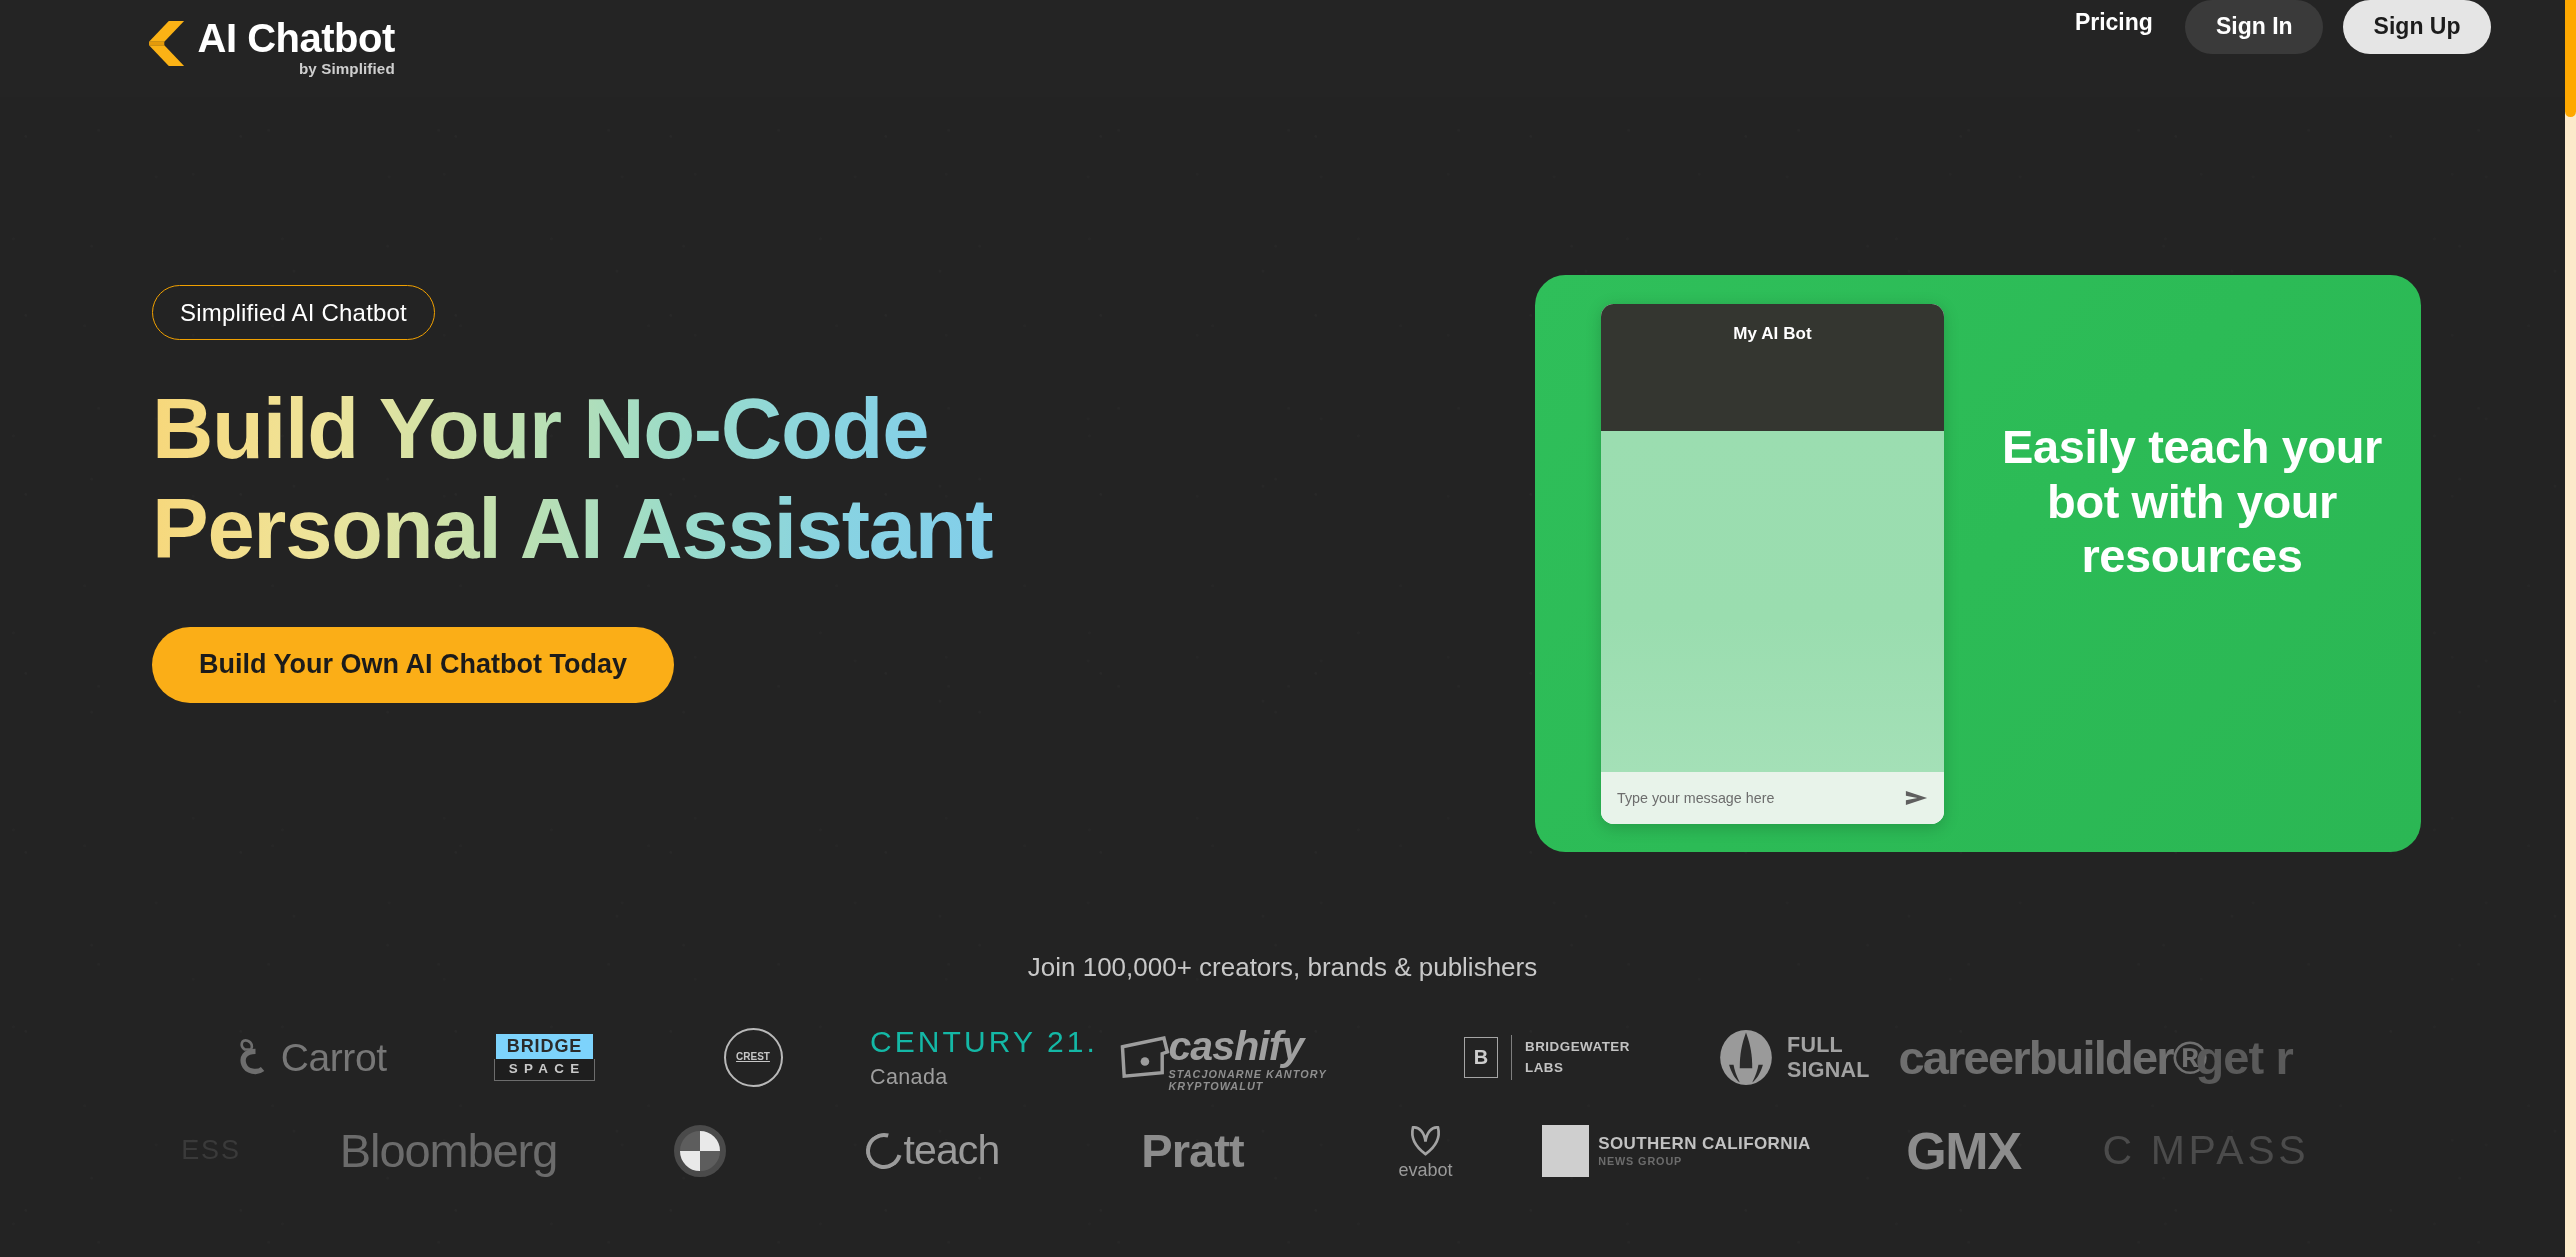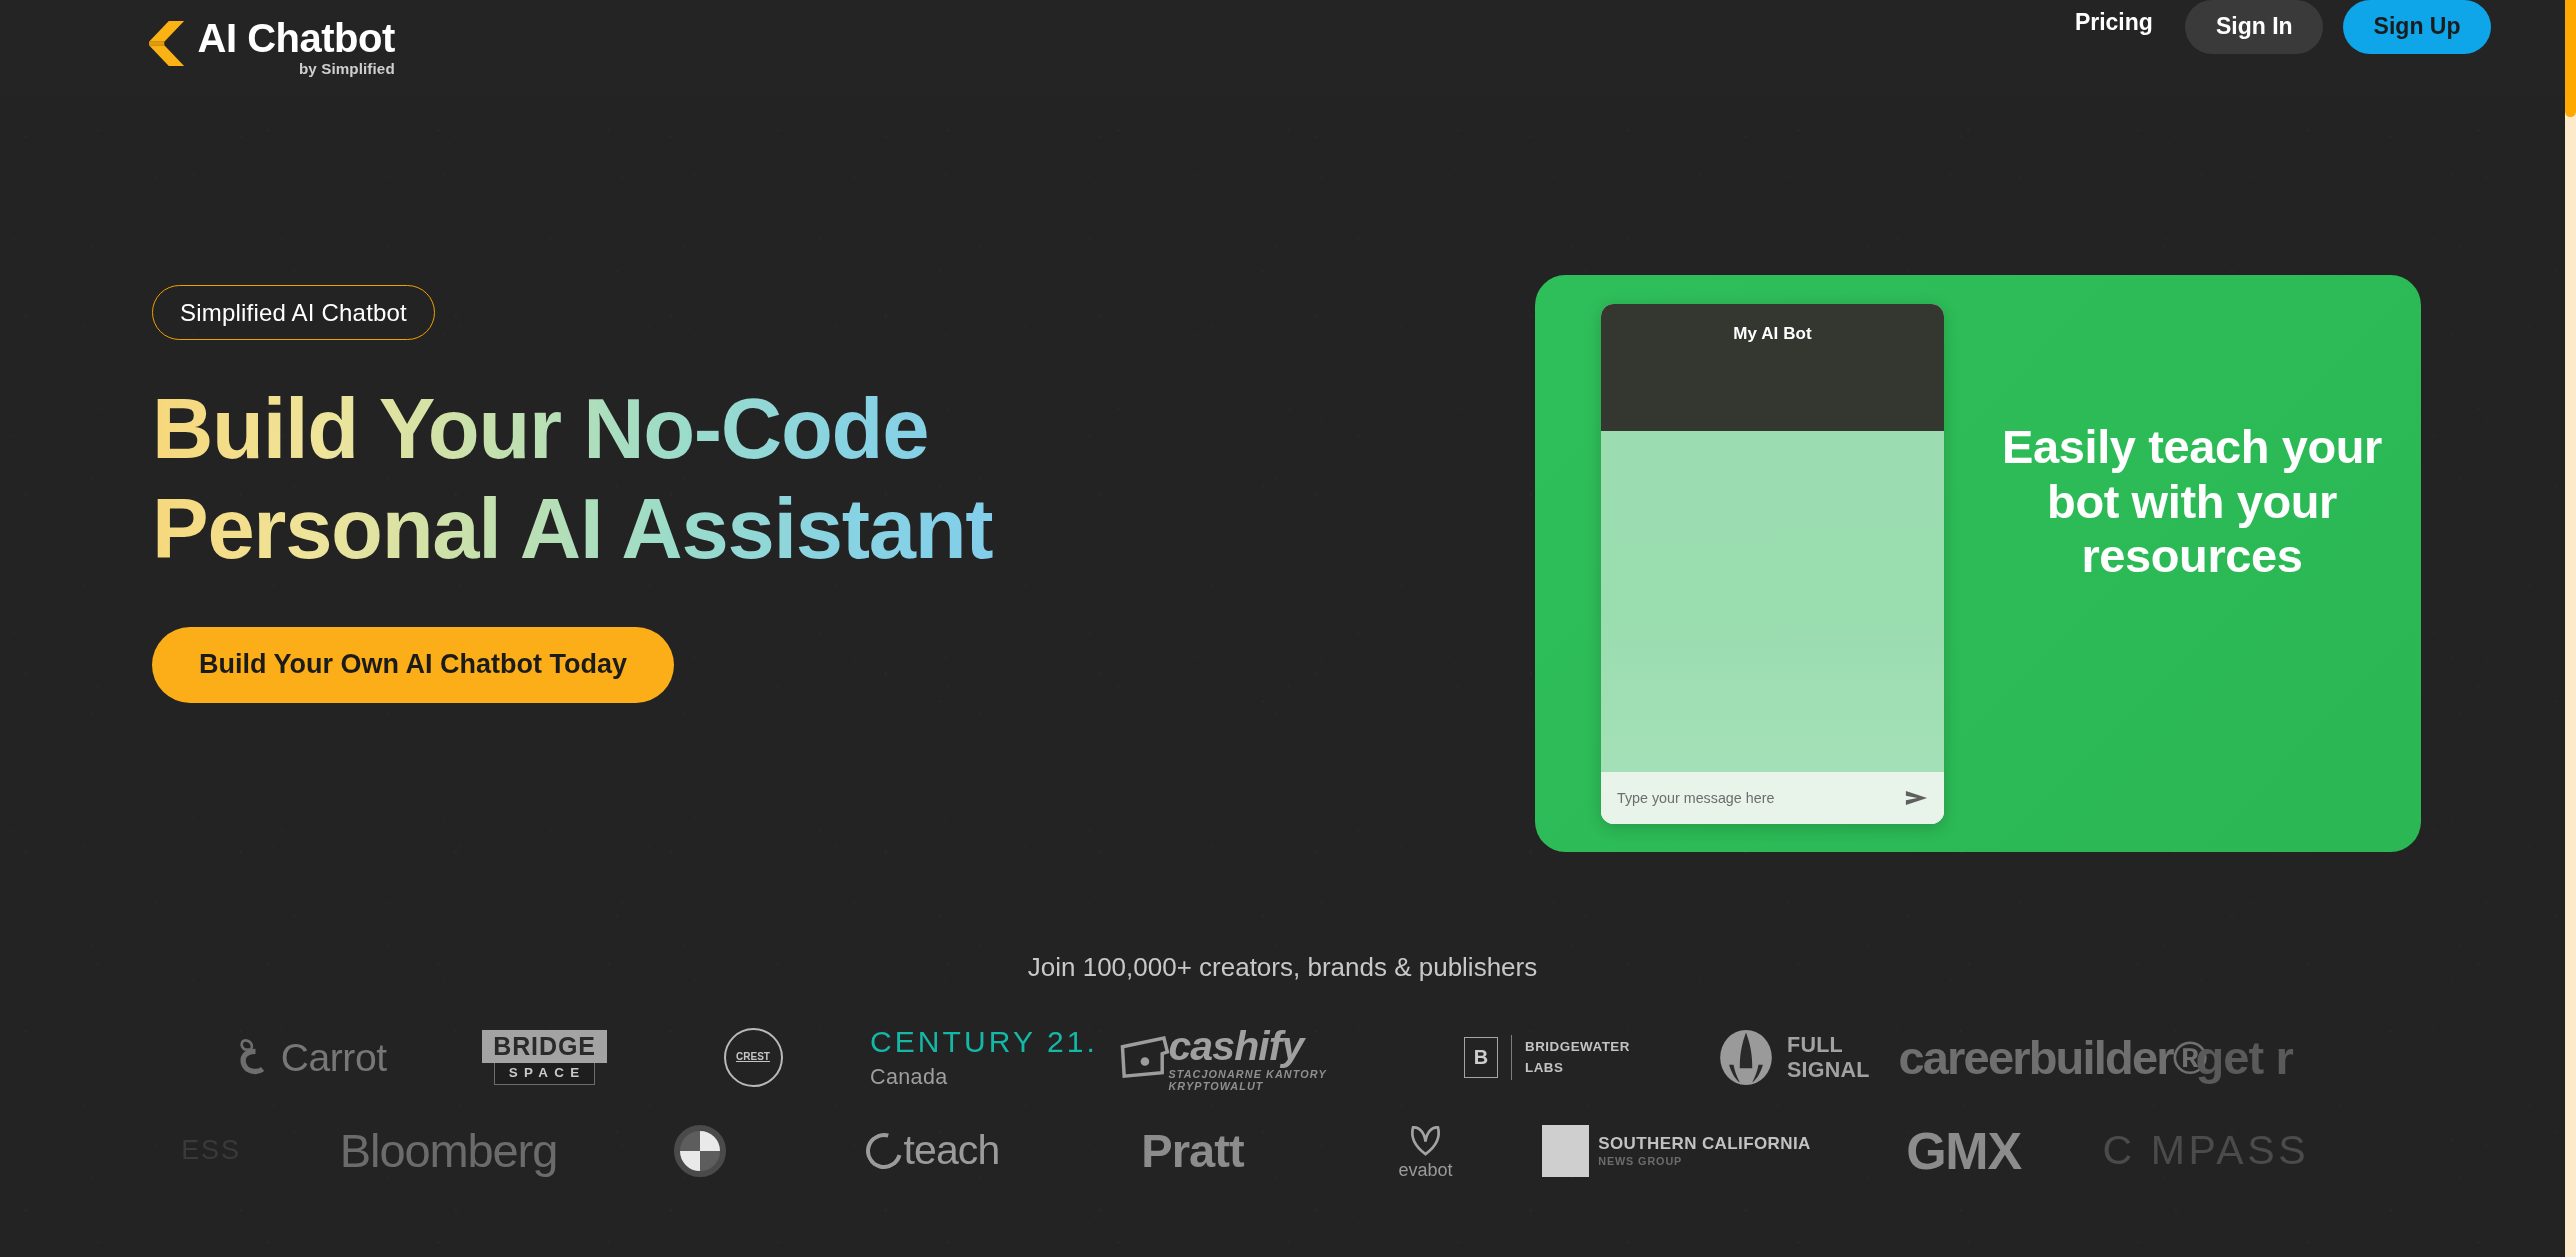--- a/index.html
+++ b/index.html
@@ -96,21 +96,21 @@
     font-size: 23px;
     font-weight: 700;
     border: none;
     border-radius: 27px;
     padding: 13.4px 30.5px;
     cursor: pointer;
     font-family: "Liberation Sans", sans-serif;
     white-space: nowrap;
   }
   .btn-signup {
-    background: #0ea5e9;
+    background: #e5e5e5;
     color: #1c1c1c;
     font-size: 23px;
     font-weight: 700;
     border: none;
     border-radius: 27px;
     padding: 13.4px 30.5px;
     cursor: pointer;
     font-family: "Liberation Sans", sans-serif;
     white-space: nowrap;
   }
@@ -283,21 +283,21 @@
     flex: 0 0 auto;
     display: flex;
     align-items: center;
     justify-content: center;
     height: 93px;
   }
 
   
   .lg-carrot      { font-size: 39px; font-weight: 500; color:#777; letter-spacing:-0.4px; display:flex; align-items:center; gap:5.4px;}
   .lg-bridge      { display:flex; flex-direction:column; align-items:center; }
-  .lg-bridge .b1  { background:#a3a3a3; color:#2a2a2a; font-size:25px; font-weight:800; letter-spacing:0.9px; padding:1.8px 10.8px; }
+  .lg-bridge .b1  { background:#7dd3fc; color:#2a2a2a; font-size:18px; font-weight:800; letter-spacing:0.9px; padding:1.8px 10.8px; }
   .lg-bridge .b2  { background:#1e1e1e; color:#c9c9c9; font-size:13.4px; font-weight:600; letter-spacing:6.3px; padding:2.7px 9px 3.6px 14.3px; border:0.9px solid #6d6d6d; border-top:none;}
   .lg-crest       { width:59px; height:59px; border-radius:50%; border:2.7px solid #b9b9b9; display:flex; align-items:center; justify-content:center; color:#c6c6c6; font-size:10px; font-weight:700; text-align:center; line-height:1.05;text-decoration:underline;}
   .lg-century     { display:flex; flex-direction:column; align-items:flex-start; }
   .lg-century .c1 { color:#14b8a6; font-size:30px; font-weight:400; letter-spacing:3.1px; }
   .lg-century .c2 { color:#9e9e9e; font-size:21.5px; font-weight:400; letter-spacing:0.4px; margin-top:6.3px;}
   .lg-cashify     { display:flex; flex-direction:column; align-items:flex-start; }
   .lg-cashify .s1 { color:#a0a0a0; font-size:41px; font-weight:800; font-style:italic; letter-spacing:-0.9px; }
   .lg-cashify .s2 { color:#8f8f8f; font-size:10.8px; font-weight:700; font-style:italic; letter-spacing:1.1px; margin-top:-1.8px;}
   .lg-bwater      { display:flex; align-items:center; gap:12.6px; }
   .lg-bwater .sq  { width:34px; height:41px; border:1.8px solid #a5a5a5; display:flex; align-items:center; justify-content:center; color:#cccccc; font-size:20px; font-weight:700;}

